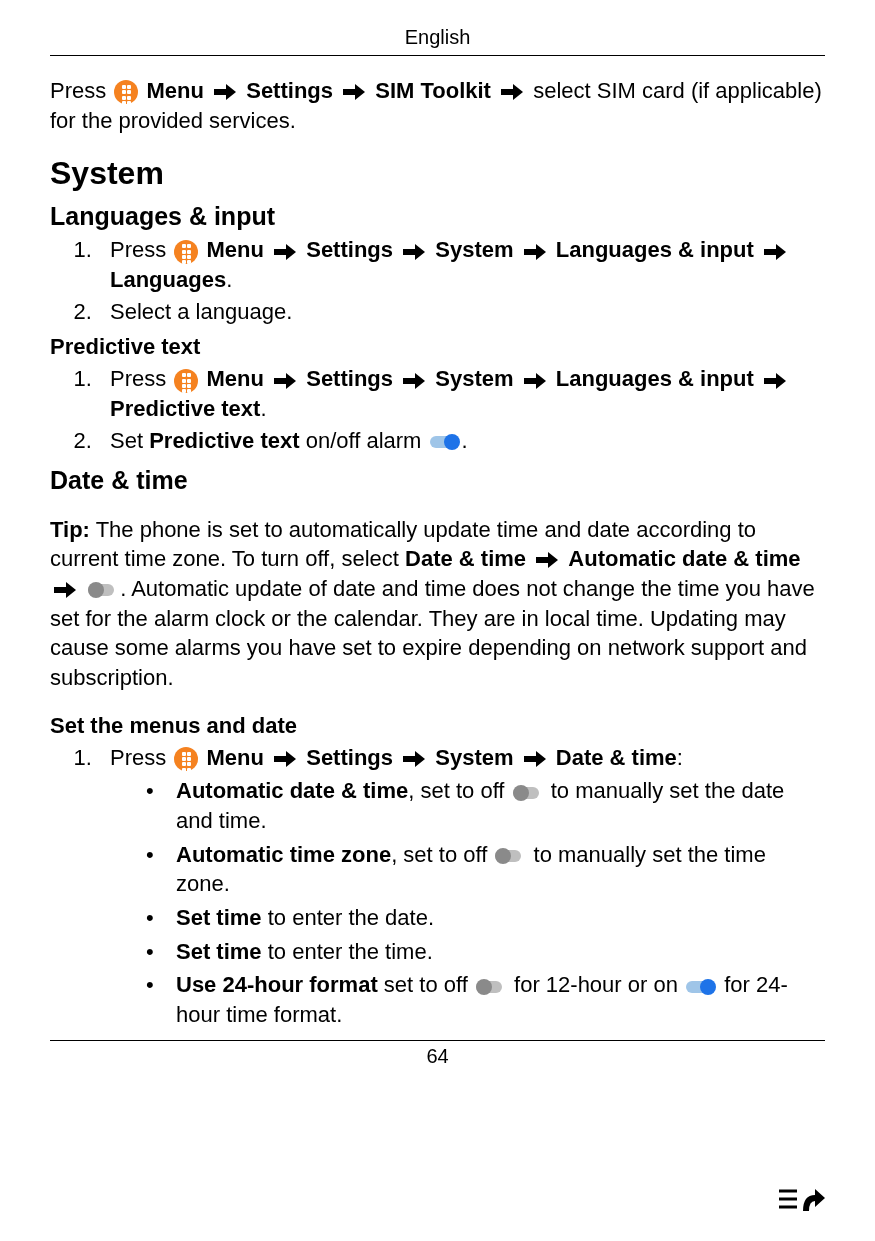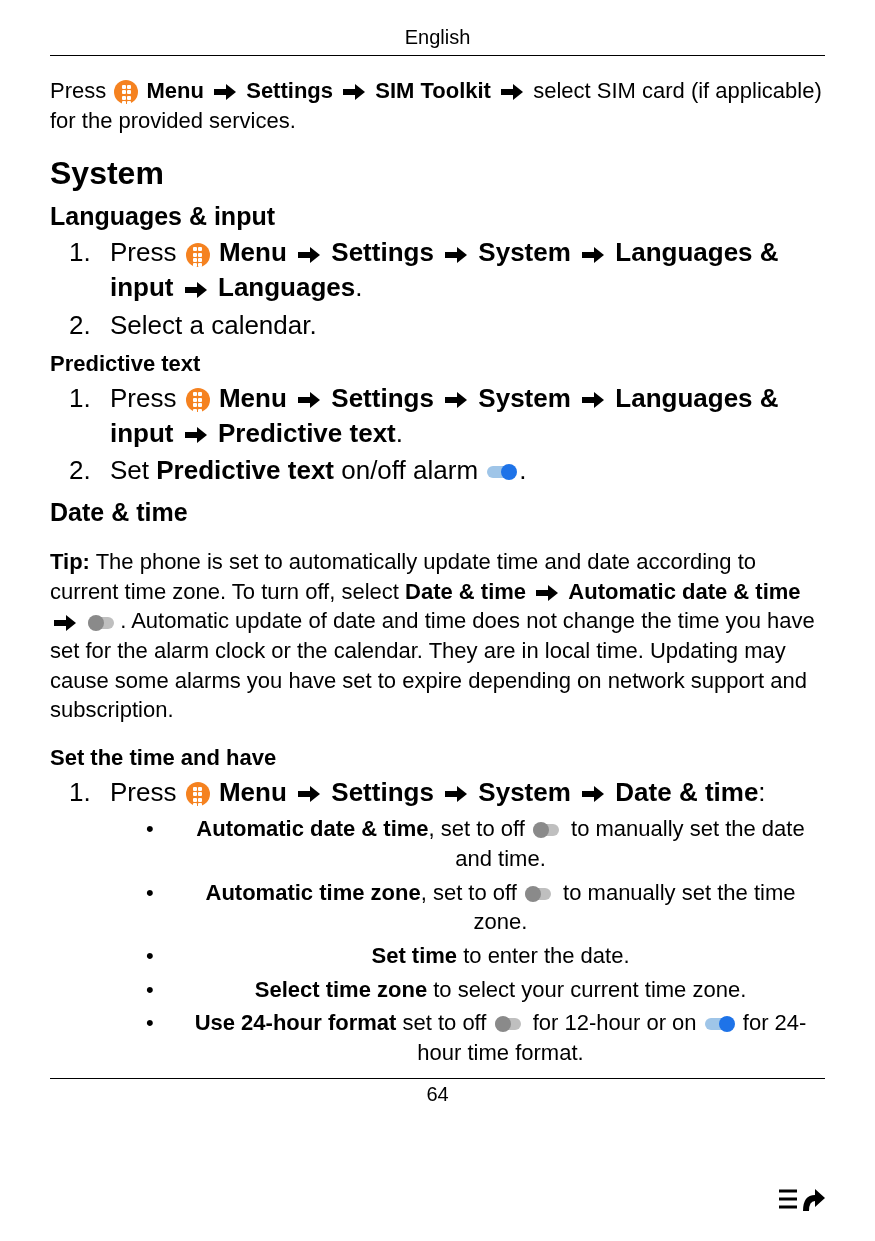--- a/index.html
+++ b/index.html
@@ -49,39 +49,38 @@
   }
   .h3 {
     font-size: 22px;
     font-weight: bold;
     margin: 8px 0 4px 0;
   }
   .bold { font-weight: bold; }
   ol.num {
     margin: 4px 0 4px 0;
     padding-left: 48px;
-    font-size: 26px;
+    font-size: 22px;
     line-height: 1.35;
   }
   ol.num > li {
     padding-left: 12px;
     margin-bottom: 2px;
   }
   ul.bul {
     list-style: none;
     margin: 4px 0 4px 0;
     padding-left: 96px;
     font-size: 22px;
     line-height: 1.35;
   }
   ul.bul > li {
     position: relative;
     padding-left: 30px;
     margin-bottom: 4px;
-    text-align: center;
   }
   ul.bul > li::before {
     content: "•";
     position: absolute;
     left: 0;
     font-size: 22px;
     color: #000;
   }
   
   .icon-menu {
@@ -214,21 +213,21 @@
       <span class="bold">System</span>
       <span class="icon-arrow"><svg width="22" height="18" viewBox="0 0 22 18">
             <path d="M0 6 H12 V1 L22 9 L12 17 V12 H0 Z" fill="#000"></path>
           </svg></span>
       <span class="bold">Languages &amp; input</span>
       <span class="icon-arrow"><svg width="22" height="18" viewBox="0 0 22 18">
             <path d="M0 6 H12 V1 L22 9 L12 17 V12 H0 Z" fill="#000"></path>
           </svg></span>
       <span class="bold">Languages</span>.
     </li>
-    <li>Select a calendar.</li>
+    <li>Select a language.</li>
   </ol>
 
   <div class="h3">Predictive text</div>
   <ol class="num">
     <li>
       <span>Press</span>
       <span class="icon-menu">
           <span></span>
           <span></span>
           <span></span>
@@ -269,21 +268,21 @@
     <span class="icon-arrow"><svg width="22" height="18" viewBox="0 0 22 18">
           <path d="M0 6 H12 V1 L22 9 L12 17 V12 H0 Z" fill="#000"></path>
         </svg></span>
     <span class="bold">Automatic date &amp; time</span>
     <span class="icon-arrow"><svg width="22" height="18" viewBox="0 0 22 18">
           <path d="M0 6 H12 V1 L22 9 L12 17 V12 H0 Z" fill="#000"></path>
         </svg></span>
     <span class="icon-toggle off"><span class="track"></span><span class="knob"></span></span><span>. Automatic update of date and time does not change the time you have set for the alarm clock or the calendar. They are in local time. Updating may cause some alarms you have set to expire depending on network support and subscription.</span>
   </p>
 
-  <div class="h3">Set the time and have</div>
+  <div class="h3">Set the menus and date</div>
 
   <ol class="num">
     <li>
       <span>Press</span>
       <span class="icon-menu">
           <span></span>
           <span></span>
           <span></span>
           <span></span>
           <span></span>
@@ -312,21 +311,21 @@
     <li>
       <span class="bold">Automatic date &amp; time</span><span>, set to off </span><span class="icon-toggle off"><span class="track"></span><span class="knob"></span></span><span> to manually set the date and time.</span>
     </li>
     <li>
       <span class="bold">Automatic time zone</span><span>, set to off </span><span class="icon-toggle off"><span class="track"></span><span class="knob"></span></span><span> to manually set the time zone.</span>
     </li>
     <li>
       <span class="bold">Set time</span><span> to enter the date.</span>
     </li>
     <li>
-      <span class="bold">Select time zone</span><span> to select your current time zone.</span>
+      <span class="bold">Set time</span><span> to enter the time.</span>
     </li>
     <li>
       <span class="bold">Use 24-hour format</span><span> set to off </span><span class="icon-toggle off"><span class="track"></span><span class="knob"></span></span><span> for 12-hour or on </span><span class="icon-toggle on"><span class="track"></span><span class="knob"></span></span><span> for 24-hour time format.</span>
     </li>
   </ul>
 
   <hr class="hr-bot">
   <div class="page-num">64</div>
 
   <div class="footer-icon">

